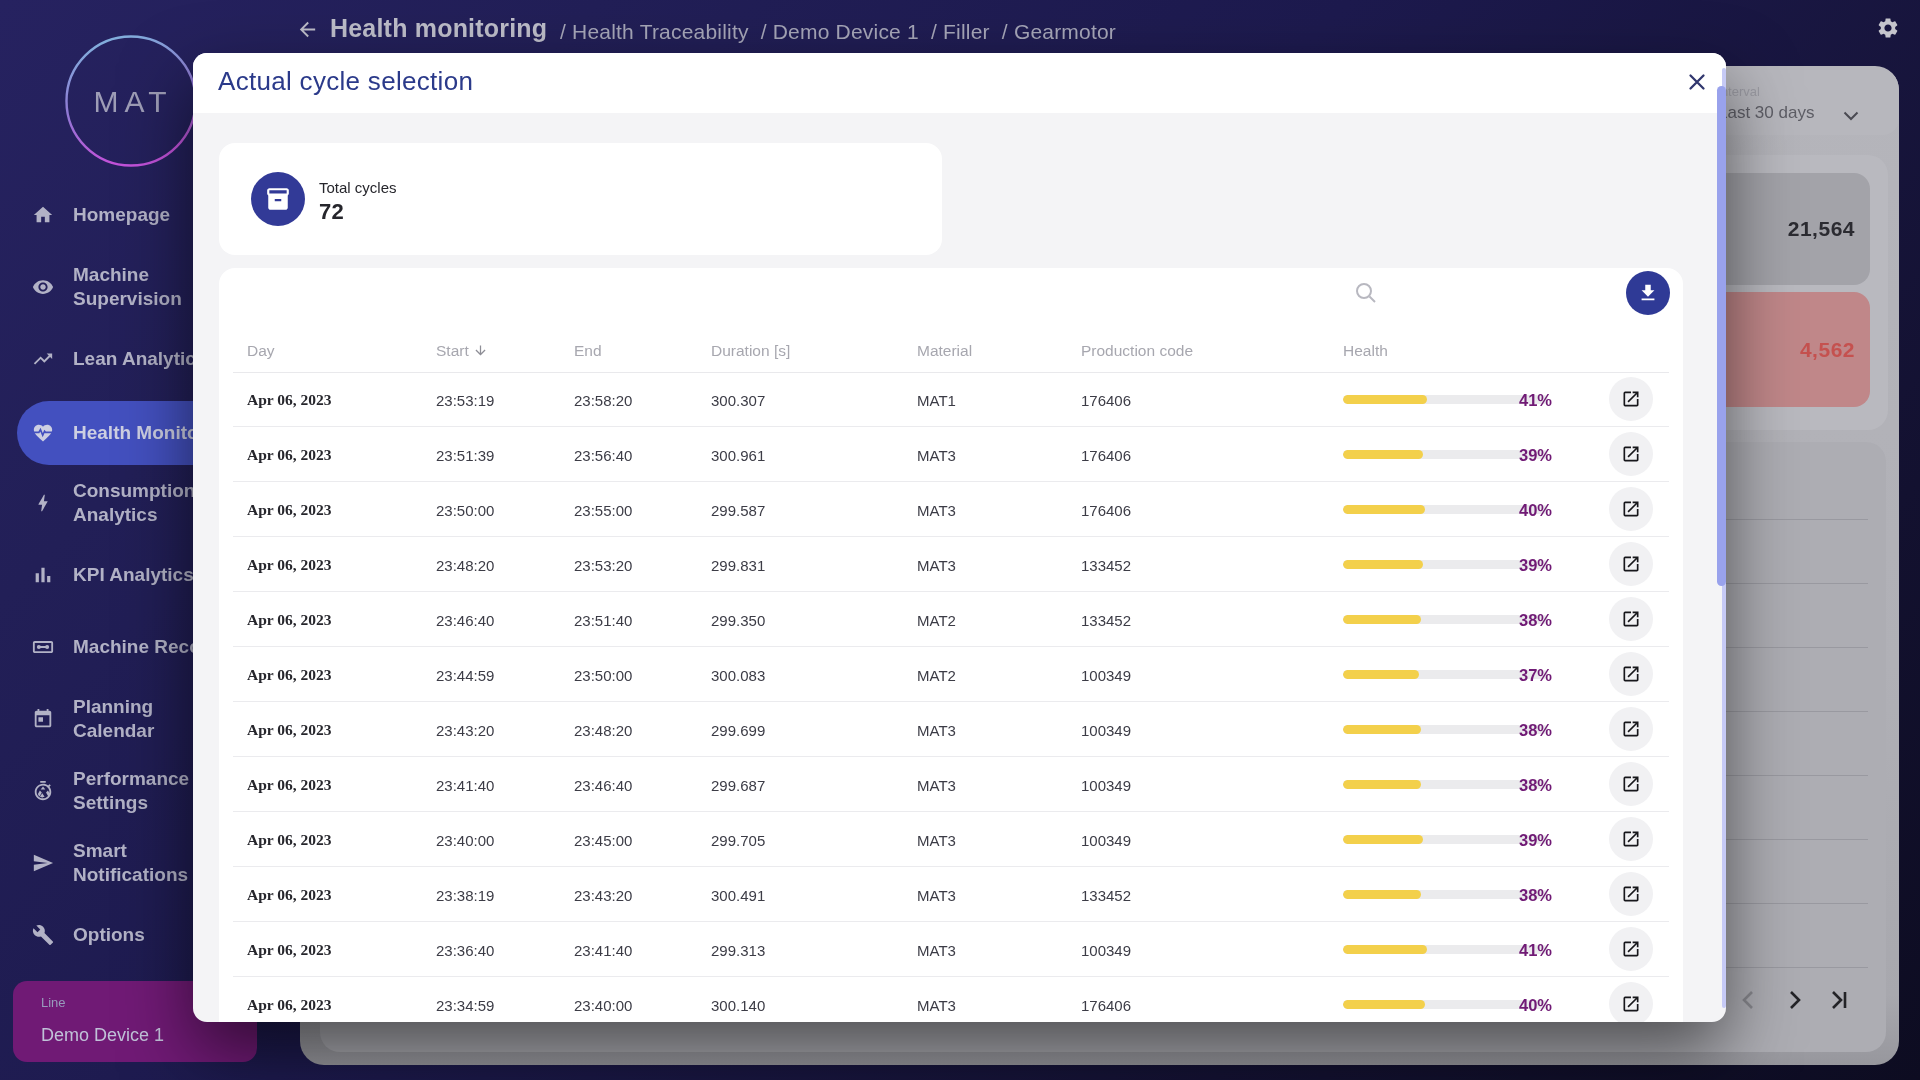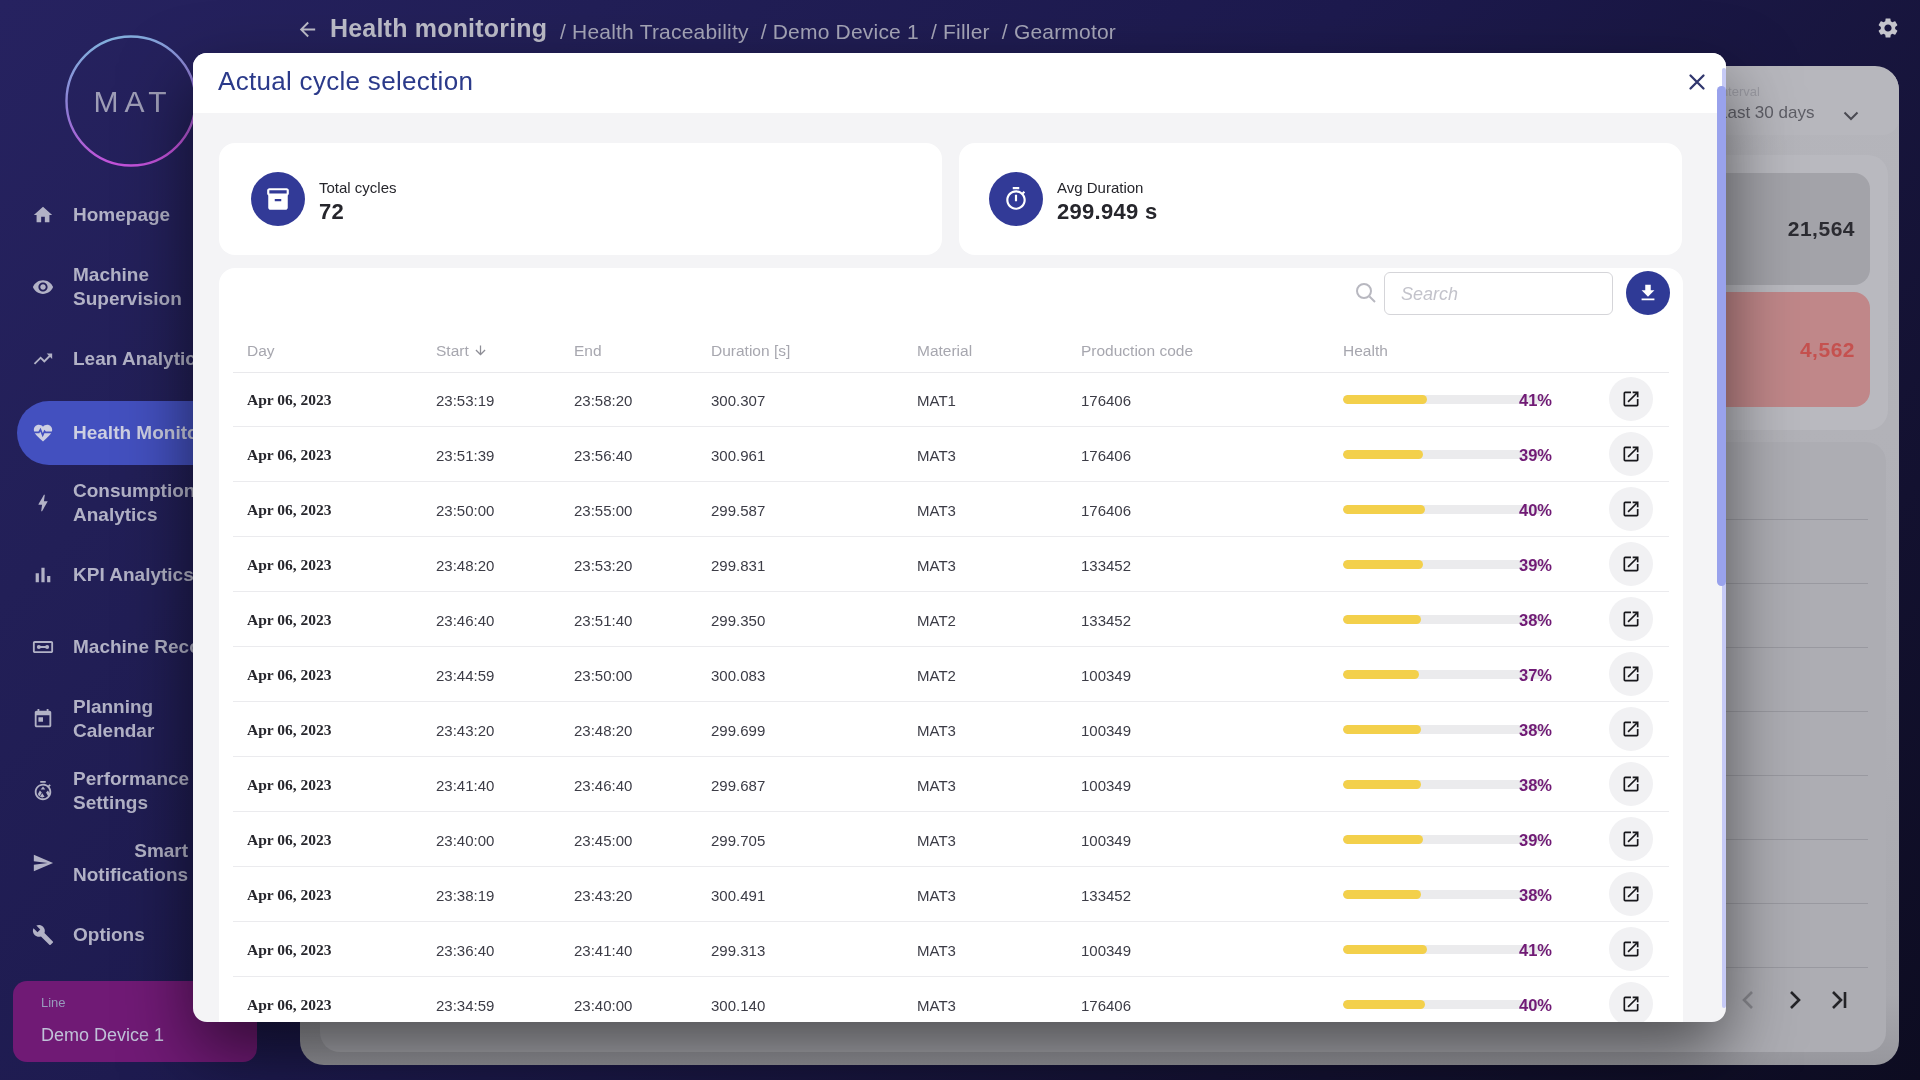--- a/index.html
+++ b/index.html
@@ -196,21 +196,21 @@
   <div class="mi" style="top:791px;">
     <svg class="ic" viewBox="0 0 24 24" width="22" height="22" fill="currentColor">
         <path d="M15 1H9v2h6V1zm4.03 6.39l1.42-1.42c-.43-.51-.9-.99-1.41-1.41l-1.42 1.42C16.07 4.74 14.12 4 12 4c-4.97 0-9 4.03-9 9s4.02 9 9 9 9-4.03 9-9c0-2.12-.74-4.07-1.97-5.61zM12 20c-3.87 0-7-3.13-7-7s3.13-7 7-7 7 3.13 7 7-3.13 7-7 7zm2.59-9.59L12 7l-2.59 3.41h5.18zM8.56 11.5l-2.1 3.67c.31 1.1.93 2.06 1.75 2.83l2.47-4.33-2.12-2.17zm8.88 0l-2.12 2.17 2.47 4.33c.82-.77 1.44-1.73 1.75-2.83l-2.1-3.67zM12 18.5c.6 0 1.18-.09 1.73-.26L11.2 14.5l-2.53 3.74c1 .48 2.11.76 3.33.76z"></path>
       </svg>
     <div class="lbl" style="top:-24px;">Performance<br>Settings</div>
   </div>
   <div class="mi" style="top:863px;">
     <svg class="ic" viewBox="0 0 24 24" width="22" height="22" fill="currentColor">
         <path d="M2.01 21L23 12 2.01 3 2 10l15 2-15 2z"></path>
       </svg>
-    <div class="lbl" style="top:-24px;text-align:right;">Smart<br>Notifications</div>
+    <div class="lbl" style="top:-24px;">Smart<br>Notifications</div>
   </div>
   <div class="mi" style="top:935px;">
     <svg class="ic" viewBox="0 0 24 24" width="22" height="22" fill="currentColor">
         <path d="M22.7 19l-9.1-9.1c.9-2.3.4-5-1.5-6.9-2-2-5-2.4-7.4-1.3L9 6 6 9 1.6 4.7C.4 7.1.9 10.1 2.9 12.1c1.9 1.9 4.6 2.4 6.9 1.5l9.1 9.1c.4.4 1 .4 1.4 0l2.3-2.3c.5-.4.5-1.1.1-1.4z"></path>
       </svg>
     <div class="lbl" style="top:-12px;">Options</div>
   </div>
   <div id="linebox">
       <div class="l1">Line</div>
       <div class="l2">Demo Device 1</div>
@@ -226,37 +226,25 @@
   </div>
   <div class="statcard" id="sc1">
     <div class="circ">
         <svg width="26" height="26" viewBox="0 0 24 24" fill="#fff">
           <path d="M20 2H4c-1 0-2 .9-2 2v3.01c0 .72.43 1.34 1 1.69V20c0 1.1 1.1 2 2 2h14c.9 0 2-.9 2-2V8.7c.57-.35 1-.97 1-1.69V4c0-1.1-1-2-2-2zm-5 12H9v-2h6v2zm5-7H4V4h16v3z"></path>
         </svg>
       </div>
     <div class="slab">Total cycles</div>
       <div class="sval">72</div>
   </div>
-  <div class="statcard" id="sc2">
-    <div class="circ" style="left:30px;">
-        <svg width="26" height="26" viewBox="0 0 24 24" fill="#fff">
-          <path d="M15 1H9v2h6V1zm-4 13h2V8h-2v6zm8.03-6.61l1.42-1.42c-.43-.51-.9-.99-1.41-1.41l-1.42 1.42C16.07 4.74 14.12 4 12 4c-4.97 0-9 4.03-9 9s4.02 9 9 9 9-4.03 9-9c0-2.12-.74-4.07-1.97-5.61zM12 20c-3.87 0-7-3.13-7-7s3.13-7 7-7 7 3.13 7 7-3.13 7-7 7z"></path>
-        </svg>
-      </div>
-    <div class="slab" style="left:98px;">Avg Duration</div>
-      <div class="sval" style="left:98px;">299.949 s</div>
-  </div>
   <div id="tablecard">
     <svg id="searchicon" width="24" height="24" viewBox="0 0 24 24" fill="none" stroke="#b8b8c0" stroke-width="2">
         <circle cx="10" cy="10" r="7"></circle>
         <path d="M15.5 15.5L21 21"></path>
       </svg>
-    <div id="searchbox">
-        <span>Search</span>
-      </div>
     <div id="dlbtn">
         <svg width="22" height="22" viewBox="0 0 24 24" fill="#fff">
           <path d="M19 9h-4V3H9v6H5l7 7 7-7zM5 18v2h14v-2H5z"></path>
         </svg>
       </div>
     <div id="thead">
       <div class="c day">Day</div>
       <div class="c t1">Start <svg width="15" height="15" viewBox="0 0 24 24" fill="#8e8e96" style="vertical-align:-2px">
             <path d="M11 4v12.17l-5.59-5.59L4 12l8 8 8-8-1.41-1.41L13 16.17V4h-2z"></path>
           </svg></div>

